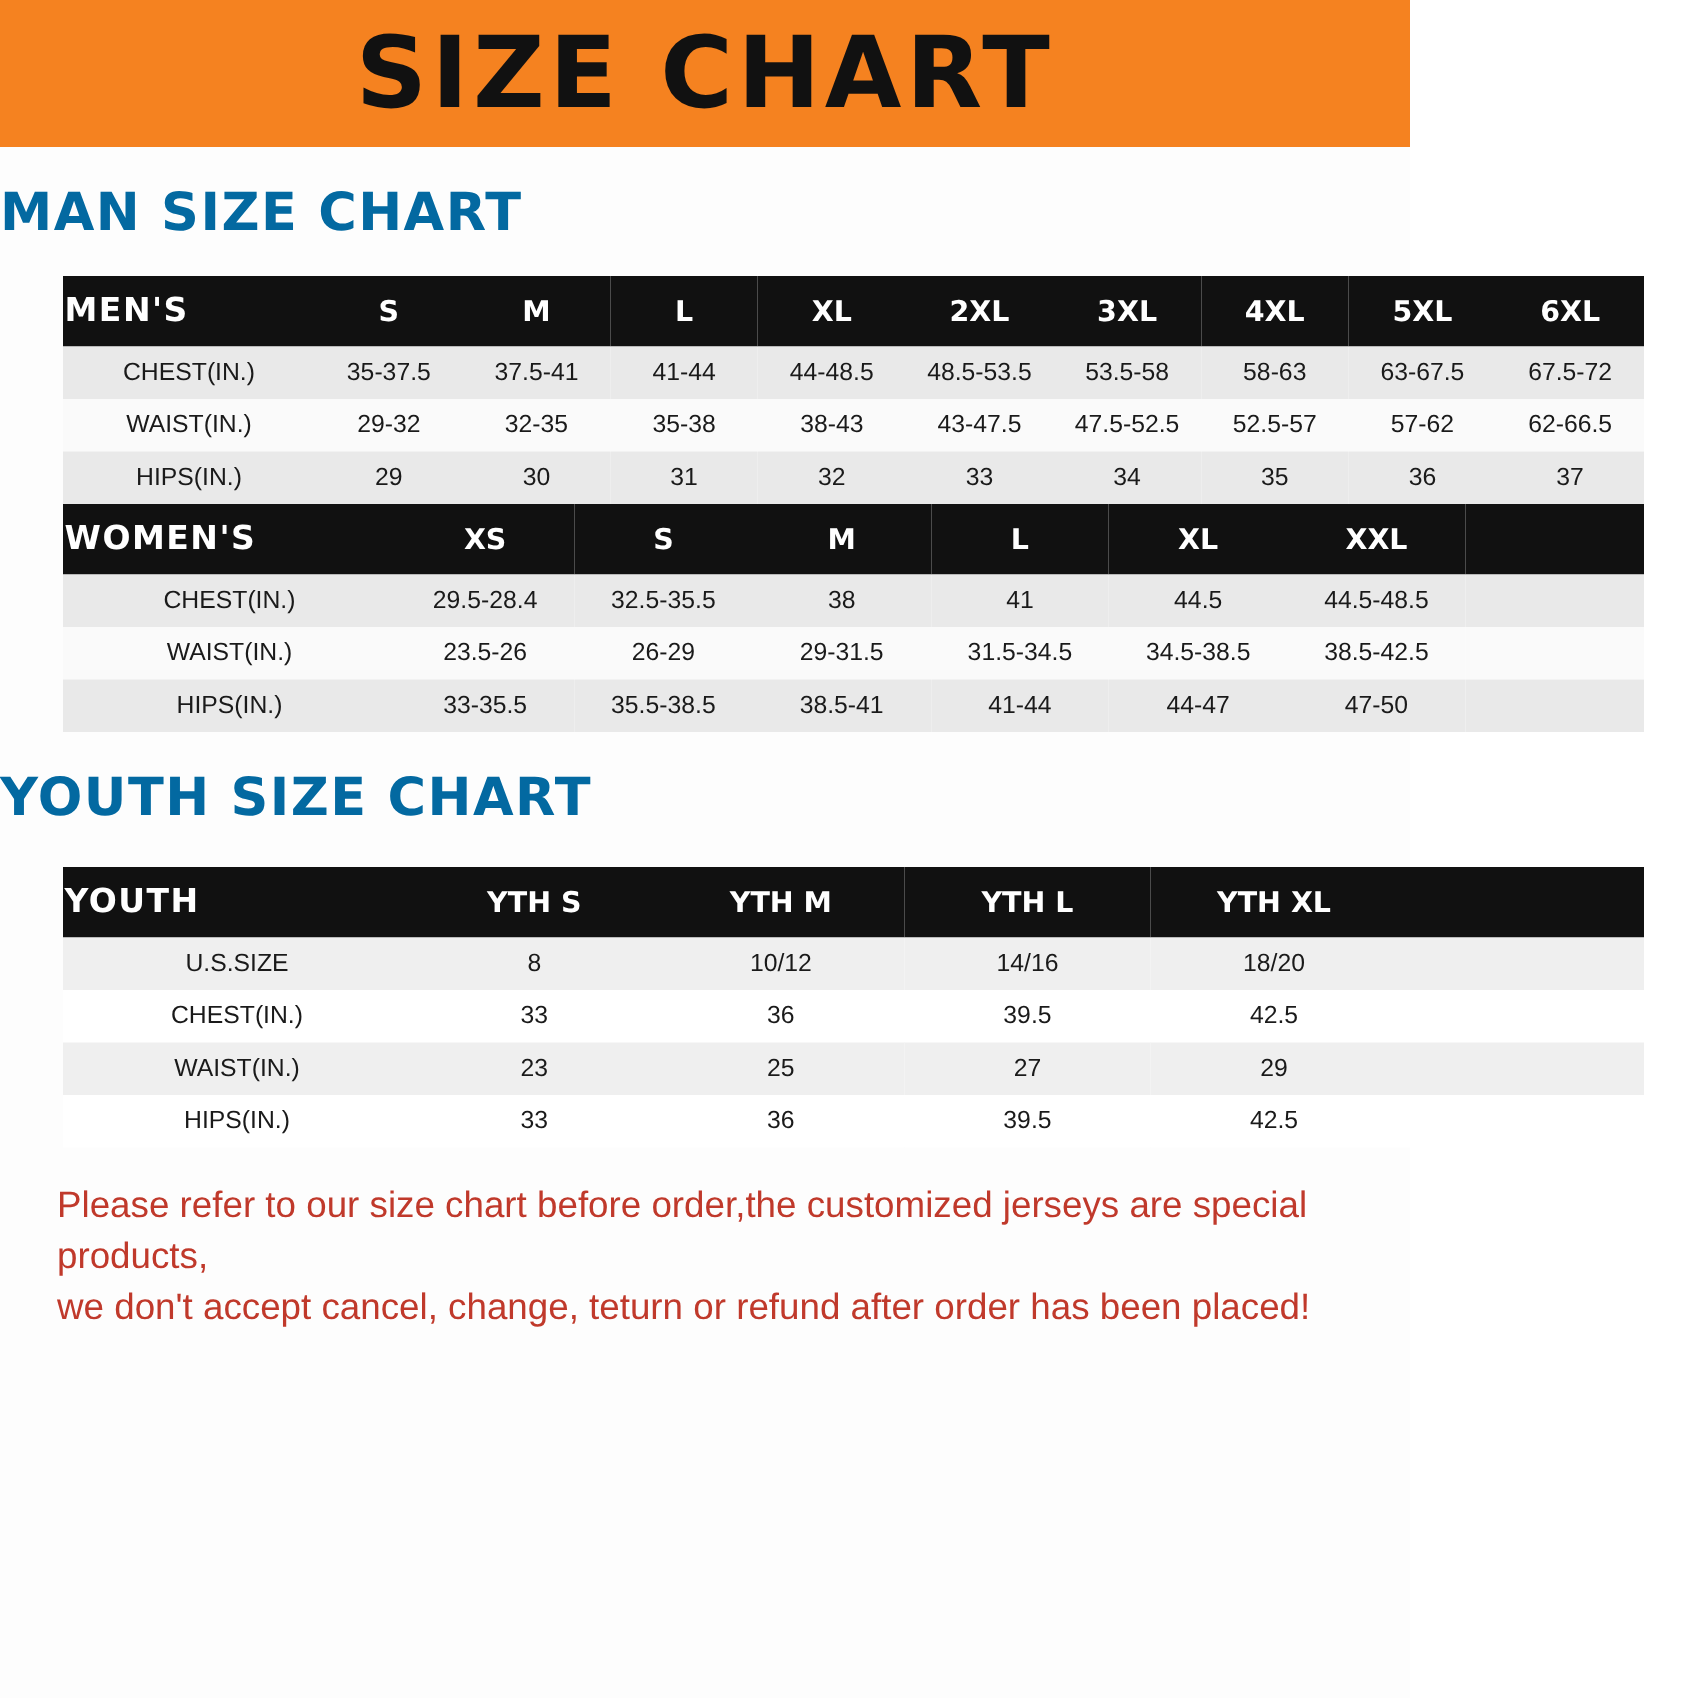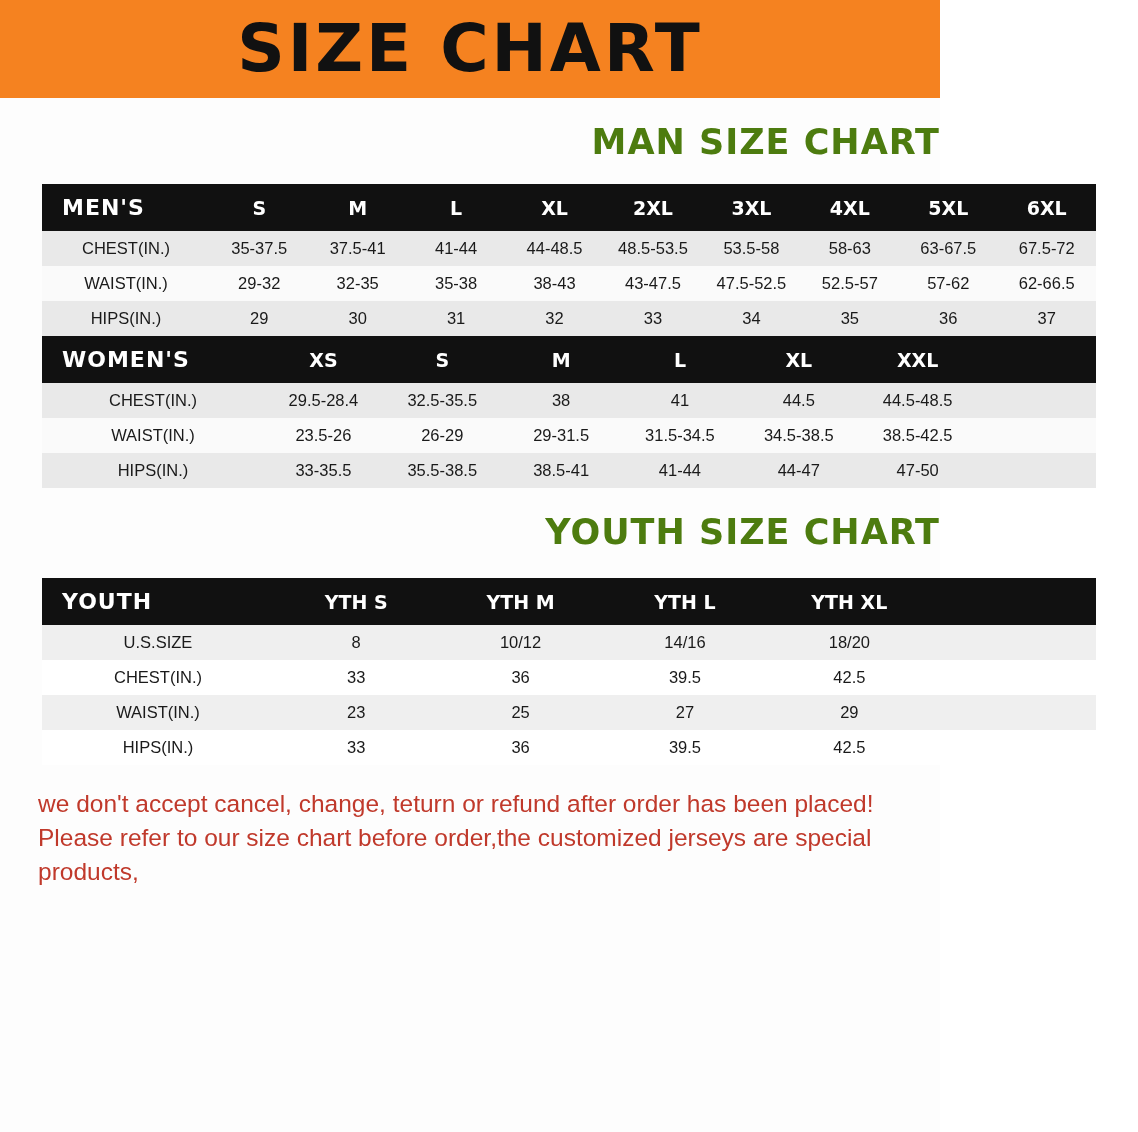--- a/index.html
+++ b/index.html
@@ -32,24 +32,24 @@
     font-family: "DejaVu Sans", sans-serif;
     font-weight: bold;
     font-size: 66px;
     letter-spacing: 3px;
     color: #111111;
     line-height: 1;
   }
 
   
   .section-title {
-    text-align: right;
+    text-align: left;
     font-family: "DejaVu Sans", sans-serif;
     font-weight: bold;
-    color: #4d7c0f;
+    color: #0369a1;
   }
   .title-man {
     font-size: 35px;
     letter-spacing: 1px;
     margin-top: 24px;
     margin-bottom: 22px;
   }
   .title-women {
     font-size: 35px;
     letter-spacing: 1px;
@@ -77,21 +77,21 @@
     color: #ffffff;
     font-family: "DejaVu Sans", sans-serif;
     font-weight: bold;
     font-size: 19px;
     padding: 11px 0;
     text-align: center;
     border: none;
   }
   table.size-table thead th.corner {
     text-align: left;
-    padding-left: 20px;
+    padding-left: 1px;
     font-size: 22px;
     letter-spacing: 1px;
   }
   table.size-table tbody td {
     font-family: "Liberation Sans", sans-serif;
     font-size: 16.5px;
     color: #1a1a1a;
     text-align: center;
     padding: 8px 0;
     border: none;
@@ -317,17 +317,17 @@
           <td>36</td>
           <td>39.5</td>
           <td>42.5</td>
           <td></td>
         </tr>
       </tbody>
     </table>
   </div>
 
   <div class="note">
+    <span class="line">Please refer to our size chart before order,the customized jerseys are special products,</span>
     <span class="line">we don't accept cancel, change, teturn or refund after order has been placed!</span>
-    <span class="line">Please refer to our size chart before order,the customized jerseys are special products,</span>
   </div>
 
 </div>
 
 </body></html>

